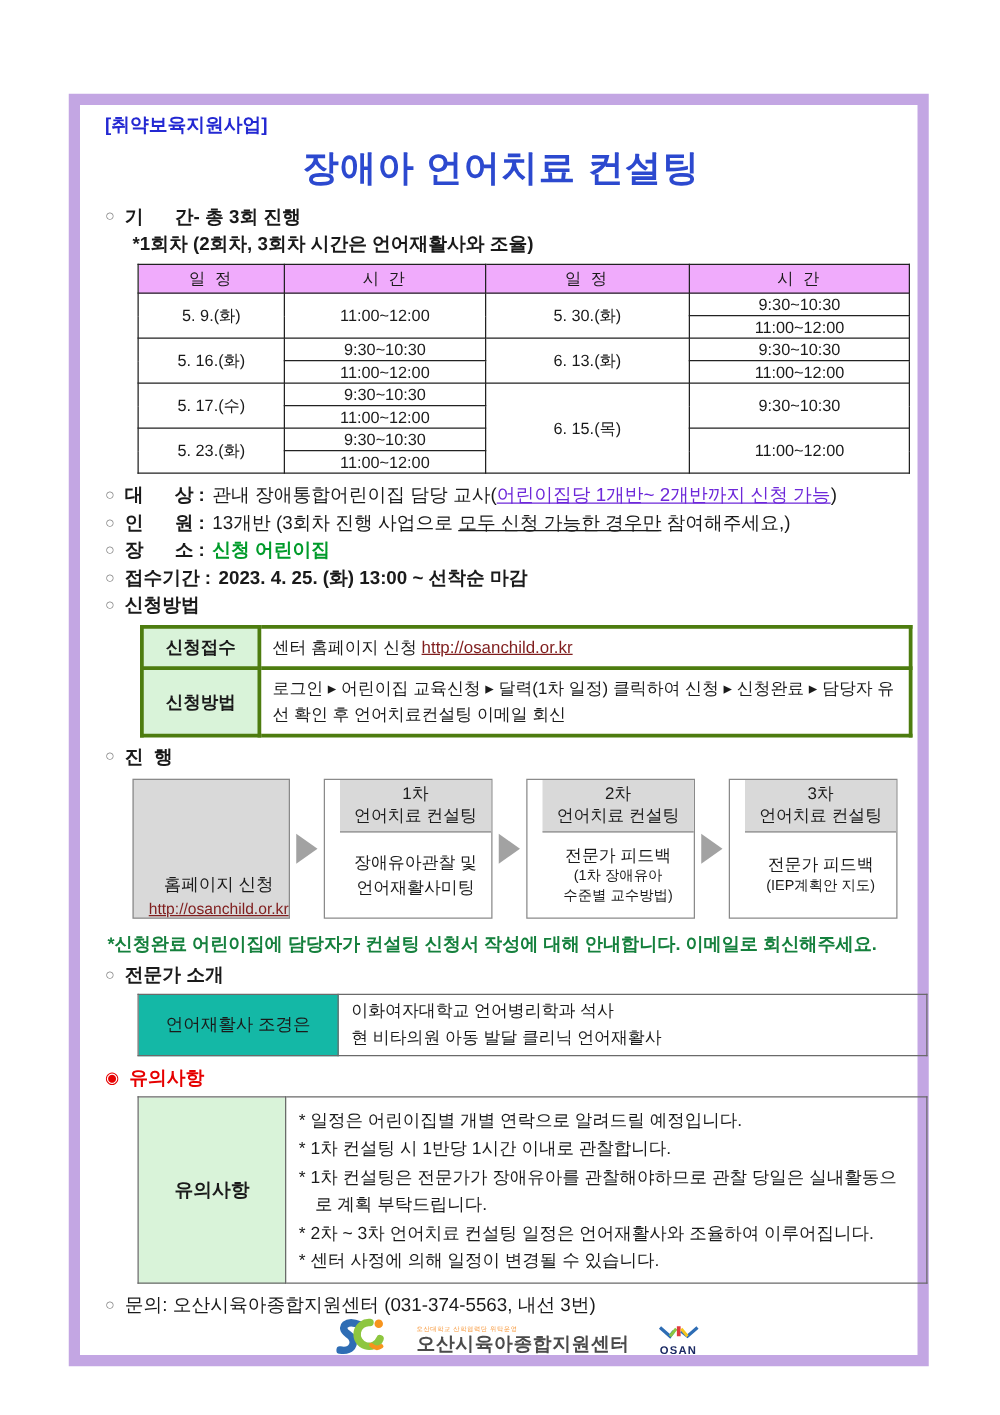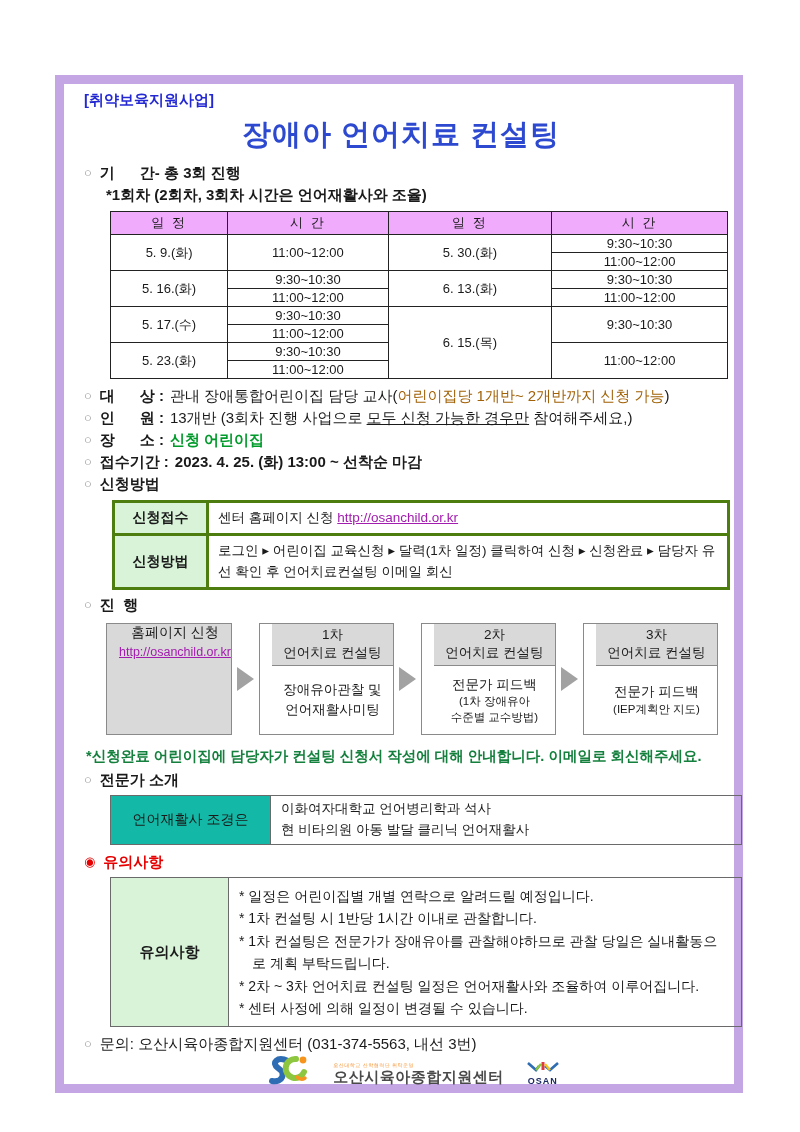--- a/index.html
+++ b/index.html
@@ -18,41 +18,41 @@
   .tag { color:#2328d2; font-weight:bold; font-size:15px; }
   .title { text-align:center; color:#2c49cf; font-weight:bold; font-size:29px; margin:5px 0 9px 0; letter-spacing:1px; }
 
   .line { display:flex; align-items:baseline; font-size:15px; margin:3px 0; }
   .bullet { color:#8a8a8a; font-size:13px; margin-right:8px; position:relative; top:-1px; }
   .bullet.red { color:#e60000; }
   .pre { white-space:pre-wrap; }
   .blabel { font-weight:bold; white-space:pre-wrap; }
   .sep { font-weight:bold; padding:0 6px 0 4px; }
   .bold { font-weight:bold; }
-  .red-u { color:#a16207; }
+  .red-u { color:#6d28d9; text-decoration:underline; }
   .blk-u { text-decoration:underline; }
   .green { color:#009b2a; font-weight:bold; }
   .note-line { font-weight:bold; font-size:15px; margin:2px 0 6px 22px; }
 
   table.sched { border-collapse:collapse; width:618px; margin:3px 0 8px 26px; }
   table.sched th, table.sched td {
     border:1px solid #222; text-align:center; font-size:13px; padding:0 2px;
   }
   table.sched th { background:#f0abfc; font-weight:normal; height:23px; letter-spacing:2px; }
   table.sched td { height:18px; }
 
   table.apply { border-collapse:collapse; width:618px; margin:6px 0 6px 28px; }
   table.apply td { border:3px solid #4d7c0f; font-size:13.5px; vertical-align:middle; }
   table.apply td.lab { width:94px; background:#d9f3d9; text-align:center; font-weight:bold; font-size:14px; }
   table.apply td.val { padding:5px 9px; line-height:1.5; }
-  .link { color:#a21caf; text-decoration:underline; }
+  .link { color:#7f1d1d; text-decoration:underline; }
 
   .flow { display:flex; align-items:stretch; margin:8px 0 10px 22px; height:112px; }
   .fbox { border:1px solid #8a8a8a; display:flex; flex-direction:column; text-align:center;padding-left:12px; }
-  .fbox.start { width:132px; background:#d9d9d9; justify-content:flex-start; gap:3px; font-size:14px; }
+  .fbox.start { width:132px; background:#d9d9d9; justify-content:flex-end; gap:3px; font-size:14px; }
   .fbox.step { width:142px; background:#fff; }
   .fhead { background:#d9d9d9; border-bottom:1px solid #8a8a8a; padding:2px 0 3px 0; font-size:13.5px; line-height:1.35; }
   .fbody { flex:1; display:flex; flex-direction:column; justify-content:center; font-size:13.5px; line-height:1.45; }
   .fsub { font-size:11.5px; line-height:1.35; }
   .arrow { align-self:center; width:0; height:0; border-left:17px solid #a2a2a2; border-top:12px solid transparent; border-bottom:12px solid transparent; margin:0 5px; }
   .flink { font-size:12.5px; }
 
   .notice { color:#15803d; font-weight:bold; font-size:14.5px; line-height:1.55; margin:4px 0 4px 2px; }
 
   table.expert { border-collapse:collapse; width:632px; margin:5px 0 8px 26px; }

